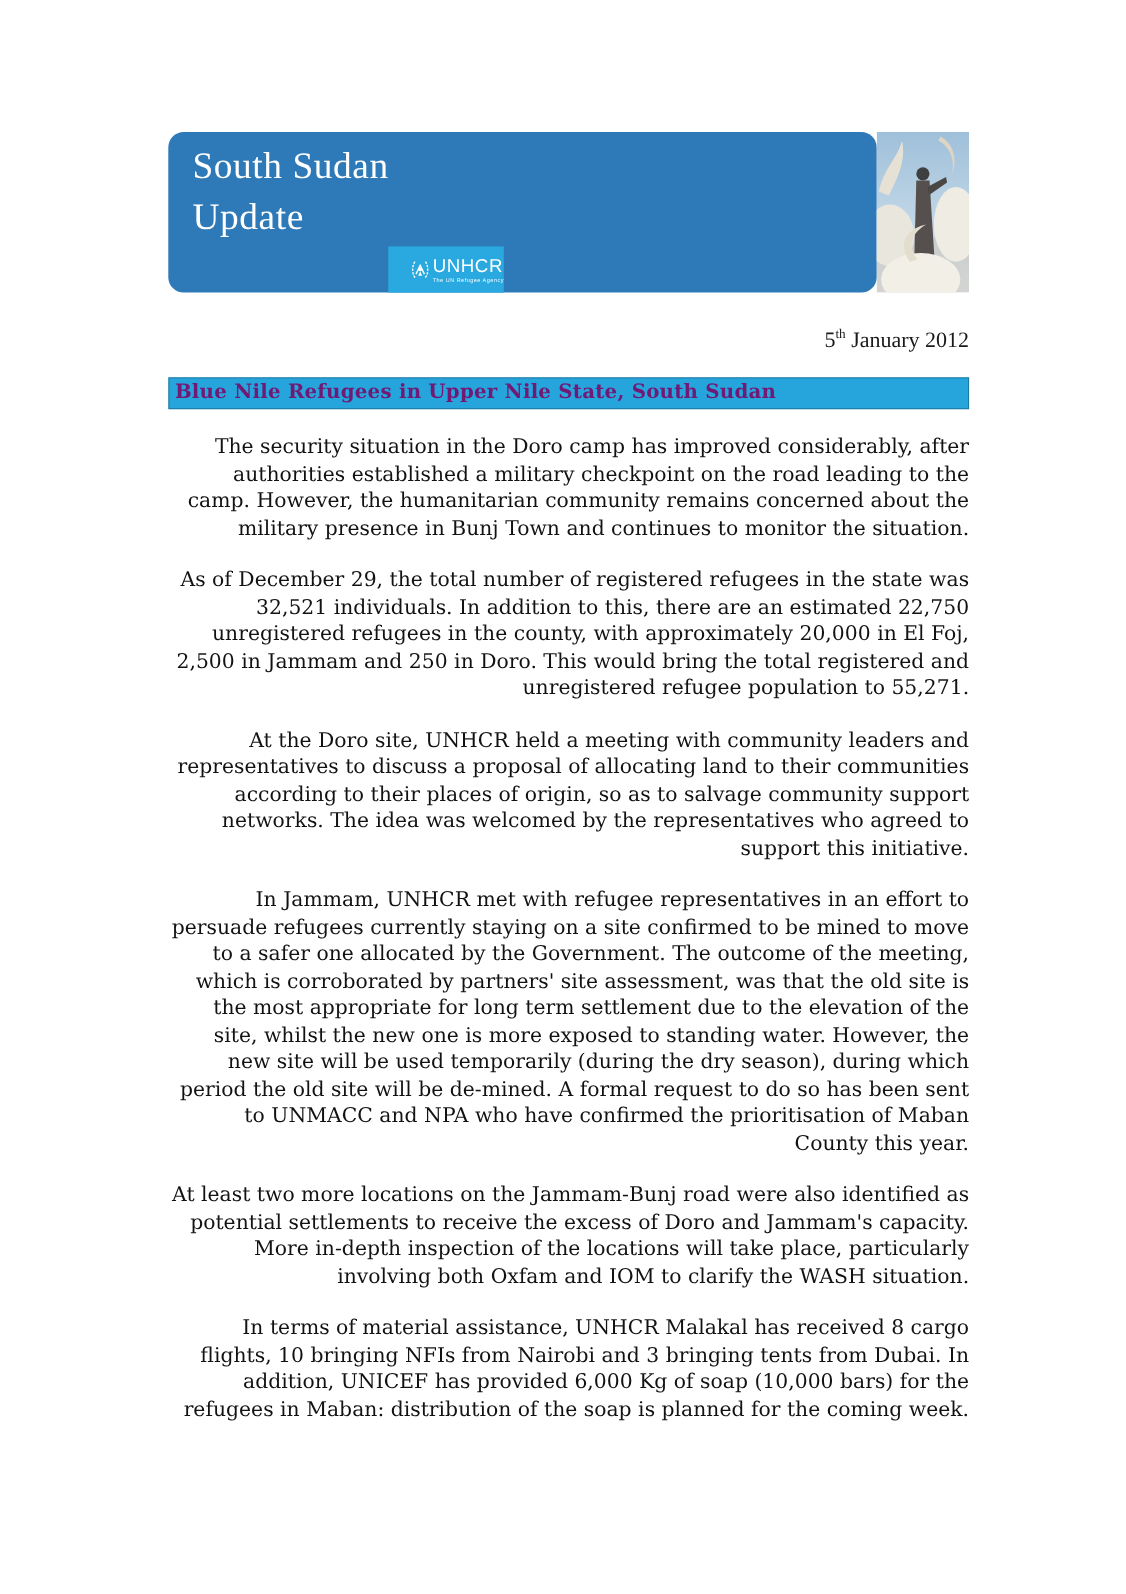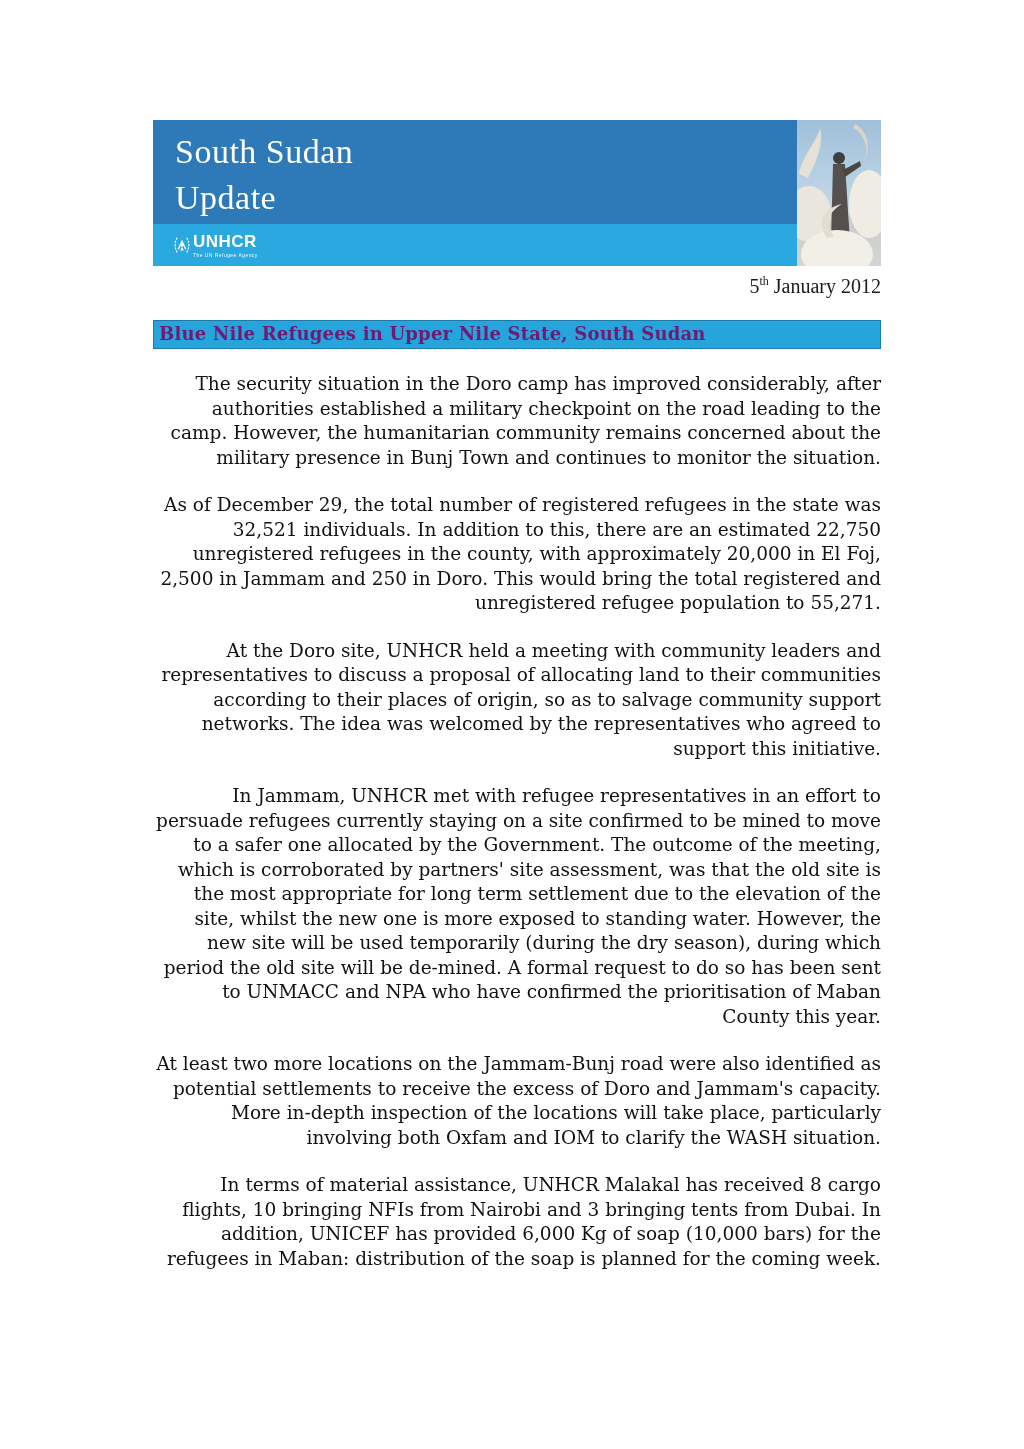--- a/index.html
+++ b/index.html
@@ -24,22 +24,23 @@
   
   .banner {
     display: flex;
     height: 146px;
     width: 100%;
   }
   .banner-main {
     flex: 1;
     background: #2e79b7;
     display: flex;
-    flex-direction: column;
+    flex-direction: row;
     min-width: 0;
+    border-radius: 14px;
   }
   .banner-title {
     color: #ffffff;
     font-family: "Liberation Serif", serif;
     font-size: 34px;
     line-height: 46px;
     padding: 9px 0 0 22px;
     letter-spacing: 0.5px;
   }
   .banner-strip {
@@ -56,21 +57,21 @@
   }
   .logo-emblem {
     width: 18px;
     height: 20px;
     margin-right: 2px;
     flex: 0 0 auto;
   }
   .logo-text-block { color: #ffffff; }
   .logo-name {
     font-family: "Liberation Sans", sans-serif;
-    font-weight: bold;
+    font-weight: normal;
     font-size: 17px;
     letter-spacing: 0.5px;
     line-height: 1;
   }
   .logo-tagline {
     font-family: "Liberation Sans", sans-serif;
     font-size: 5px;
     letter-spacing: 0.45px;
     margin-top: 2px;
     opacity: 0.95;
@@ -79,21 +80,21 @@
   .banner-photo {
     width: 84px;
     height: 146px;
     flex: 0 0 auto;
   }
   .banner-photo svg { display: block; }
 
   
   .date-line {
     text-align: right;
-    margin-top: 9px;
+    margin-top: 32px;
     font-family: "Liberation Serif", serif;
     font-size: 20px;
     color: #1a1a1a;
   }
   .date-line sup {
     font-size: 12px;
     line-height: 0;
   }
 
   

